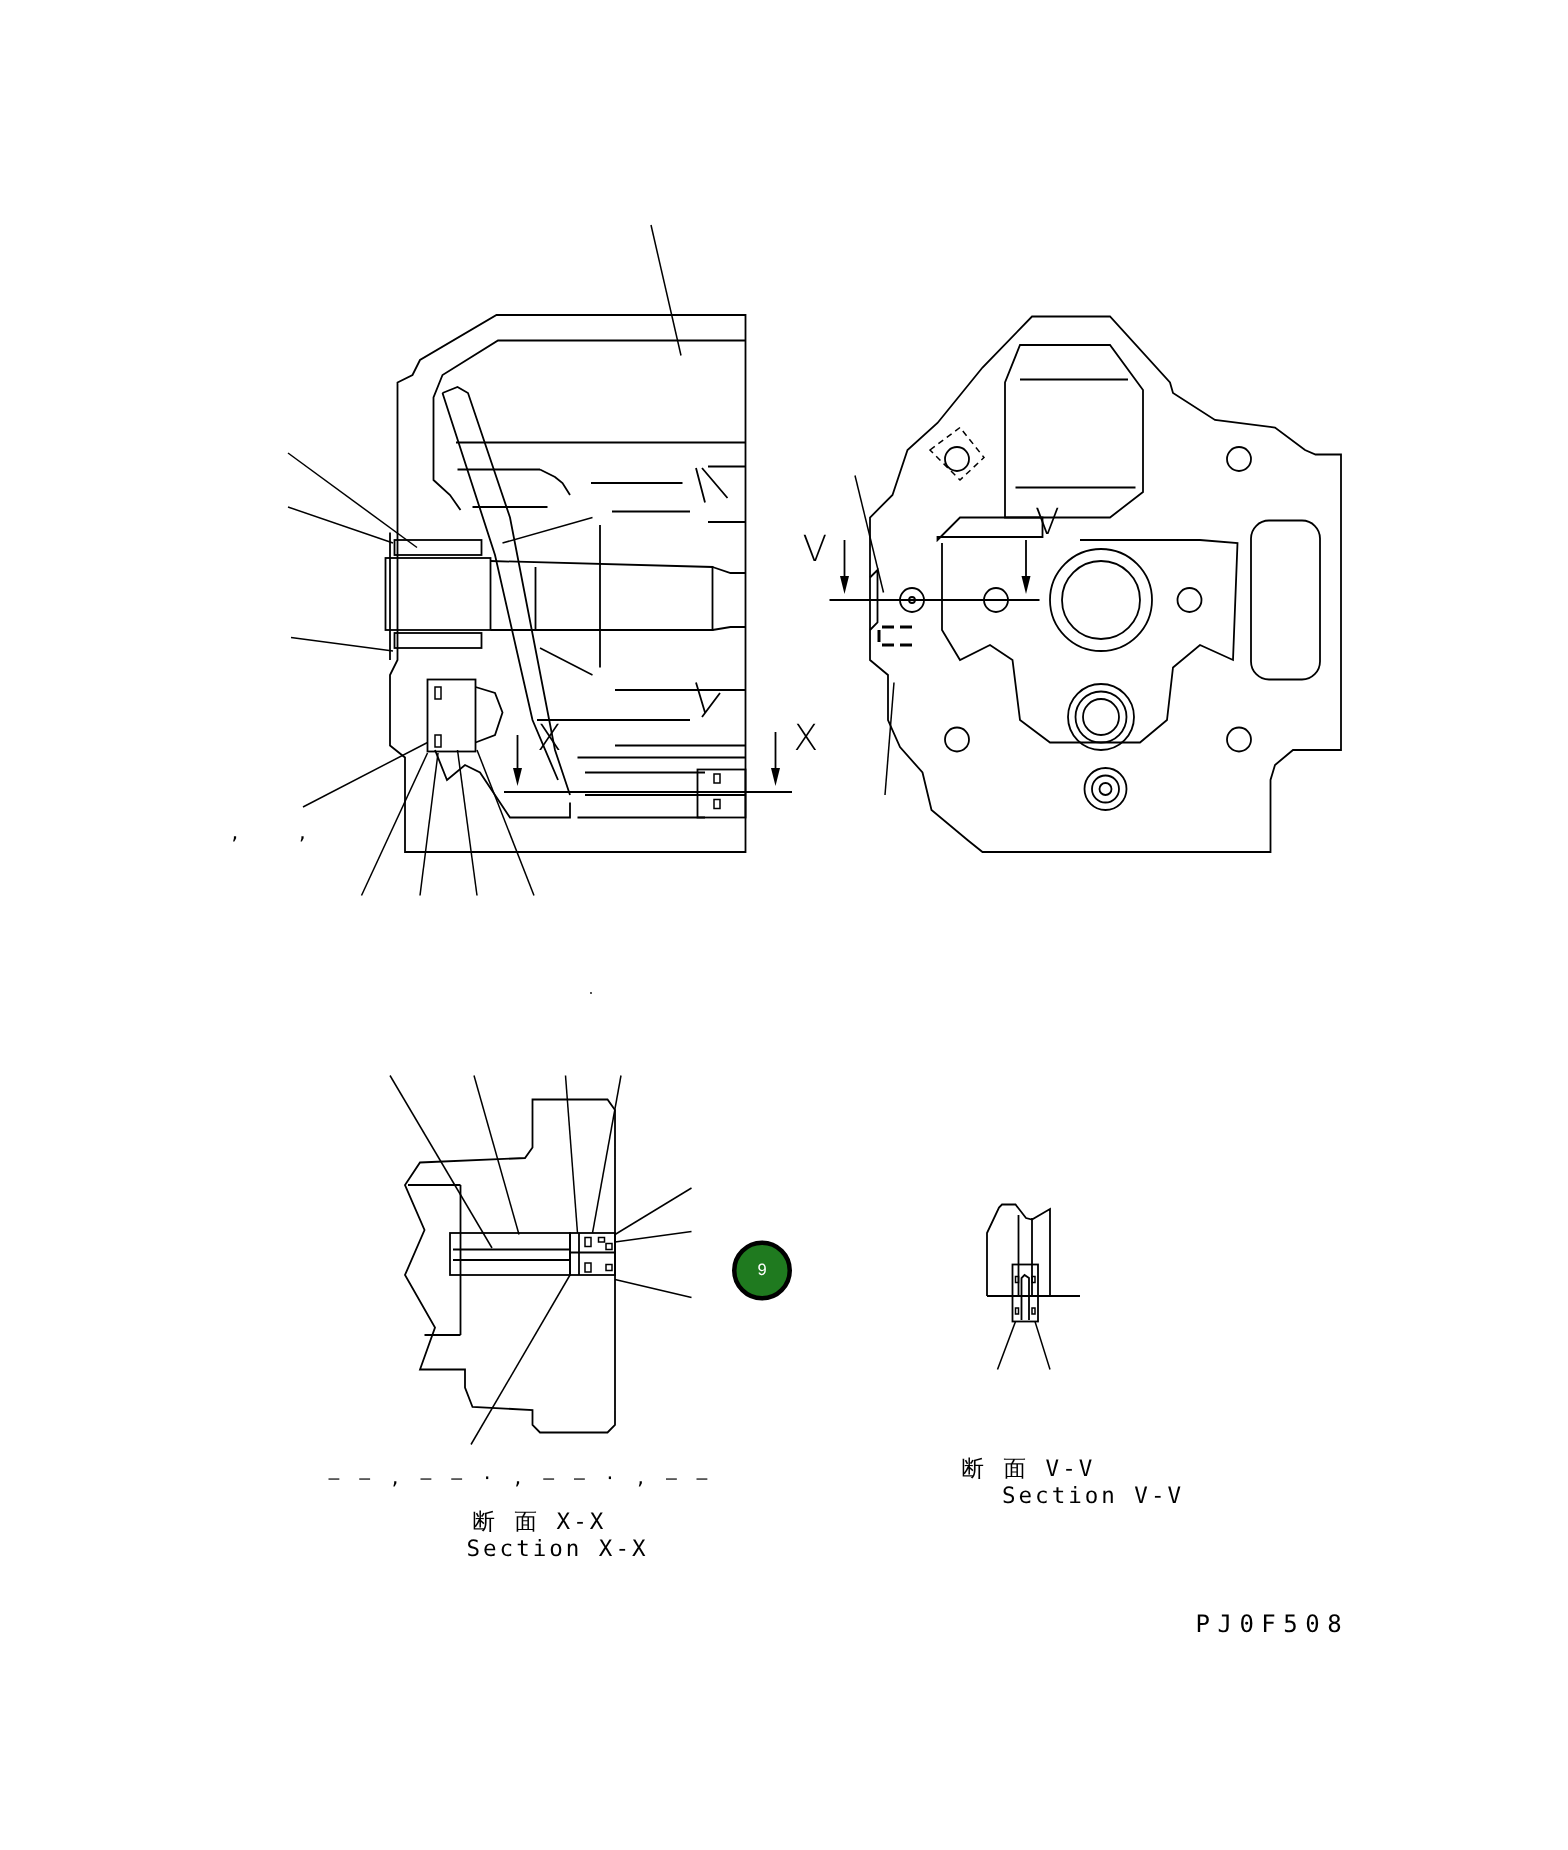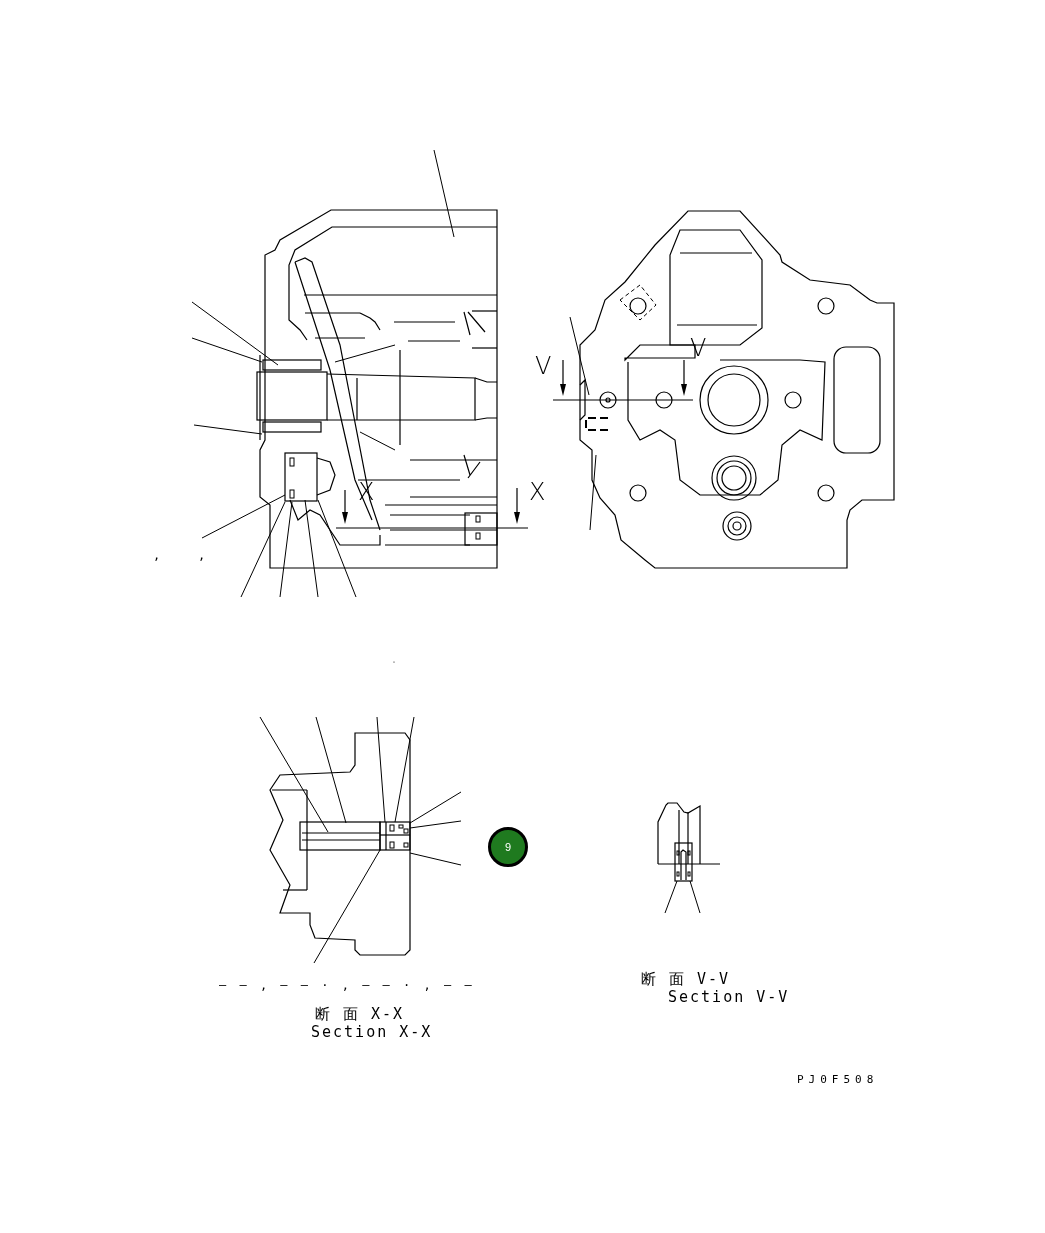--- a/index.html
+++ b/index.html
@@ -4,21 +4,21 @@
 <style>
   html, body { margin: 0; padding: 0; background: #ffffff; }
   body { width: 1045px; height: 1233px; position: relative; overflow: hidden; font-family: "DejaVu Sans Mono", monospace; }
   svg#drawing { position: absolute; left: 0; top: 0; }
   .ln { stroke: #000; stroke-width: 1.2; fill: none; }
   .thin { stroke: #000; stroke-width: 1; fill: none; }
   .dash { stroke: #000; stroke-width: 2; fill: none; stroke-dasharray: 8 4; }
   .lbl { position: absolute; font-family: "DejaVu Sans Mono", monospace; color: #000; white-space: pre; }
   .arrowlbl { font-size: 24px; font-family: "DejaVu Sans", sans-serif; font-weight: 200; }
   .section-title { font-size: 15px; letter-spacing: 2px; }
-  .drawing-code { font-size: 11px; letter-spacing: 5px; }
+  .drawing-code { font-size: 16px; letter-spacing: 5px; }
   .marker {
     position: absolute; left: 488px; top: 827px; width: 34px; height: 34px;
     border-radius: 50%; background: #1f7a1f; border: 3px solid #000;
     display: flex; align-items: center; justify-content: center;
     color: #fff; font-family: "Liberation Sans", sans-serif; font-size: 11px;
   }
 </style>
 </head>
 <body>
 

